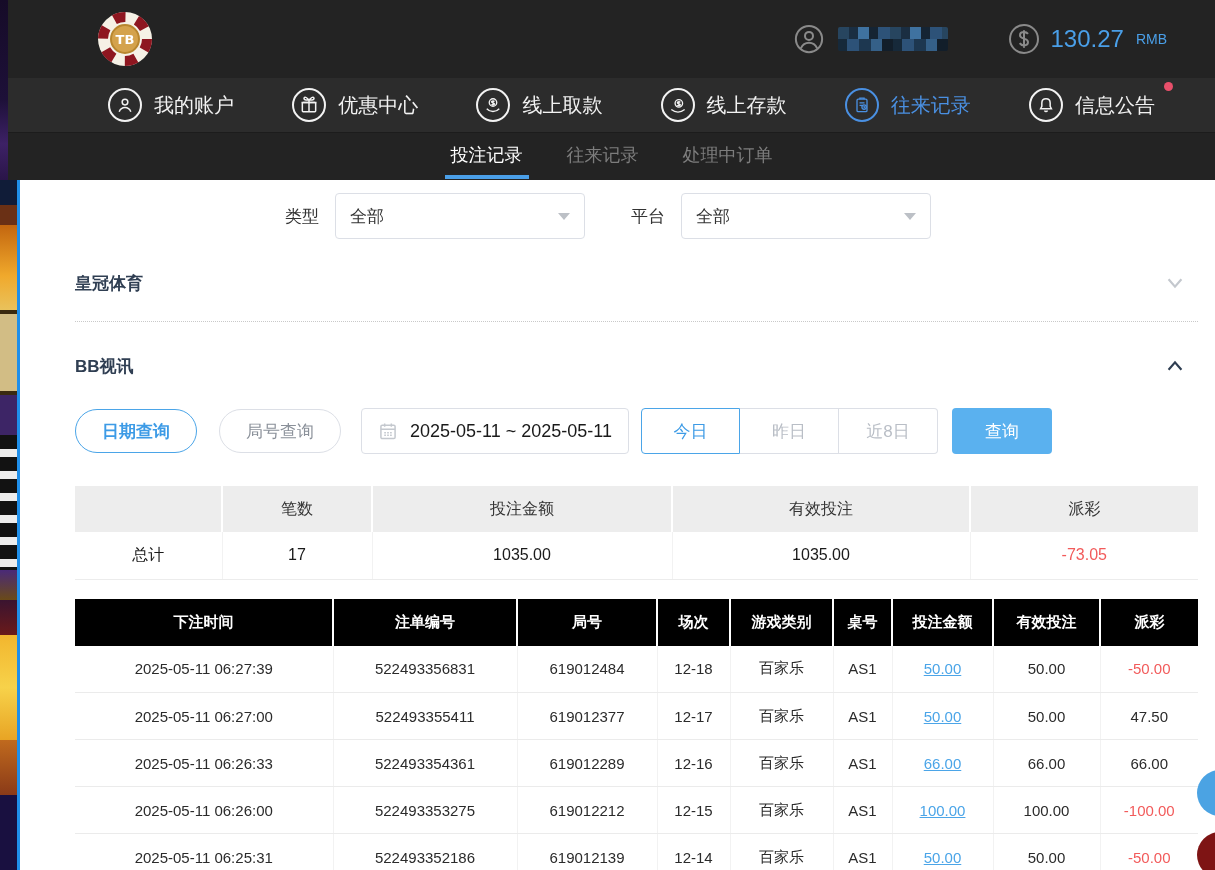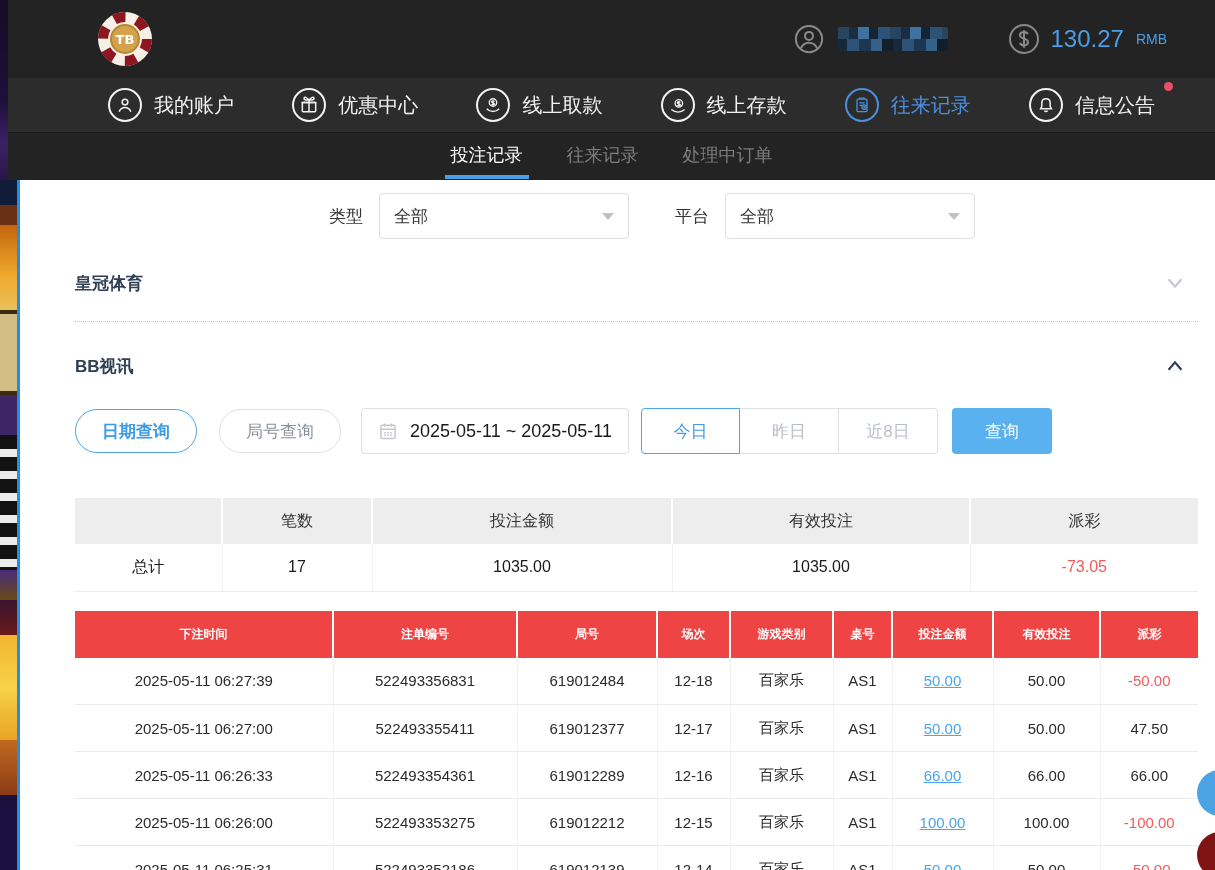--- a/index.html
+++ b/index.html
@@ -60,21 +60,21 @@
   .sub-tabs { position:relative; margin-left:8px; height:47px; background:#232323;
     display:flex; align-items:flex-start; justify-content:center; gap:44px; padding-top:10px; }
   .tab { font-size:18px; color:#7d7d7d; cursor:pointer; padding-bottom:9px; position:relative; }
   .tab.active { color:#ffffff; }
   .tab.active::after { content:""; position:absolute; left:-6px; right:-6px; bottom:-3px; height:4px; background:#4a9fe8; }
 
   
   .content { margin-left:20px; padding:0 17px 0 55px; }
 
   .filter-row { display:flex; align-items:center; margin-top:13px; padding-left:210px; height:46px; }
-  .f-label { font-size:17px; color:#333; margin-right:16px;margin-left:44px; }
+  .f-label { font-size:17px; color:#333; margin-right:16px; }
   .select-box { width:250px; height:46px; border:1px solid #dcdfe6; border-radius:4px; background:#fff;
     display:flex; align-items:center; justify-content:space-between; padding:0 14px; cursor:pointer; }
   .select-box + .f-label { margin-left:46px; }
   .select-value { font-size:17px; color:#333; }
   .caret { width:0; height:0; border-left:6px solid transparent; border-right:6px solid transparent; border-top:7px solid #bcc0c6; }
 
   .section-row { display:flex; align-items:center; justify-content:space-between; height:36px; cursor:pointer; }
   .section-row.first { margin-top:26px; }
   .section-title { font-size:17px; font-weight:bold; color:#2f3e52; }
   .chev { width:22px; height:22px; margin-right:12px; }
@@ -93,32 +93,32 @@
   .gbtn { width:99px; height:46px; background:#fff; border:1px solid #dcdfe6; font-size:17px; color:#b9bec6; cursor:pointer; }
   .gbtn.first { border-radius:4px 0 0 4px; }
   .gbtn.last { border-radius:0 4px 4px 0; border-left:none; }
   .gbtn.mid { border-left:none; }
   .gbtn.on { border:1px solid #4ba5e8; color:#3d9be6; }
   .search-btn { width:100px; height:46px; margin-left:14px; background:#5ab1ef; border:none; border-radius:4px;
     color:#fff; font-size:17px; cursor:pointer; }
 
   
   table { border-collapse:collapse; table-layout:fixed; }
-  .summary-table { width:1123px; margin-top:44px; }
+  .summary-table { width:1123px; margin-top:32px; }
   .summary-table th { background:#ededed; height:46px; font-size:16px; color:#333; font-weight:normal;
     border-right:2px solid #fff; }
   .summary-table th:last-child { border-right:none; }
   .summary-table td { height:47px; background:#fff; font-size:16px; color:#1a1a1a; text-align:center;
     border-bottom:1px solid #ececec; border-right:1px solid #f2f2f2; }
   .summary-table td:last-child { border-right:none; }
   .neg { color:#f25b5b !important; }
 
   
   .bet-table { width:1123px; margin-top:19px; }
-  .bet-table th { background:#ef4444; height:47px; color:#fff; font-size:12px; font-weight:bold;
+  .bet-table th { background:#000000; height:47px; color:#fff; font-size:15px; font-weight:bold;
     border-right:2px solid #fff; }
   .bet-table th:last-child { border-right:none; }
   .bet-table td { height:47px; text-align:center; font-size:15px; color:#2b2b2b; background:#fff;
     border-bottom:1px solid #ebebeb; border-right:1px solid #f2f2f2; }
   .bet-table td:last-child { border-right:none; }
   .amount-link { color:#4ba5e8; text-decoration:underline; cursor:pointer; }
 
   
   .fab { position:absolute; width:46px; height:46px; border-radius:50%; right:-28px; z-index:9; cursor:pointer; }
   .fab.blue { top:770px; background:#4ba3e3; }

